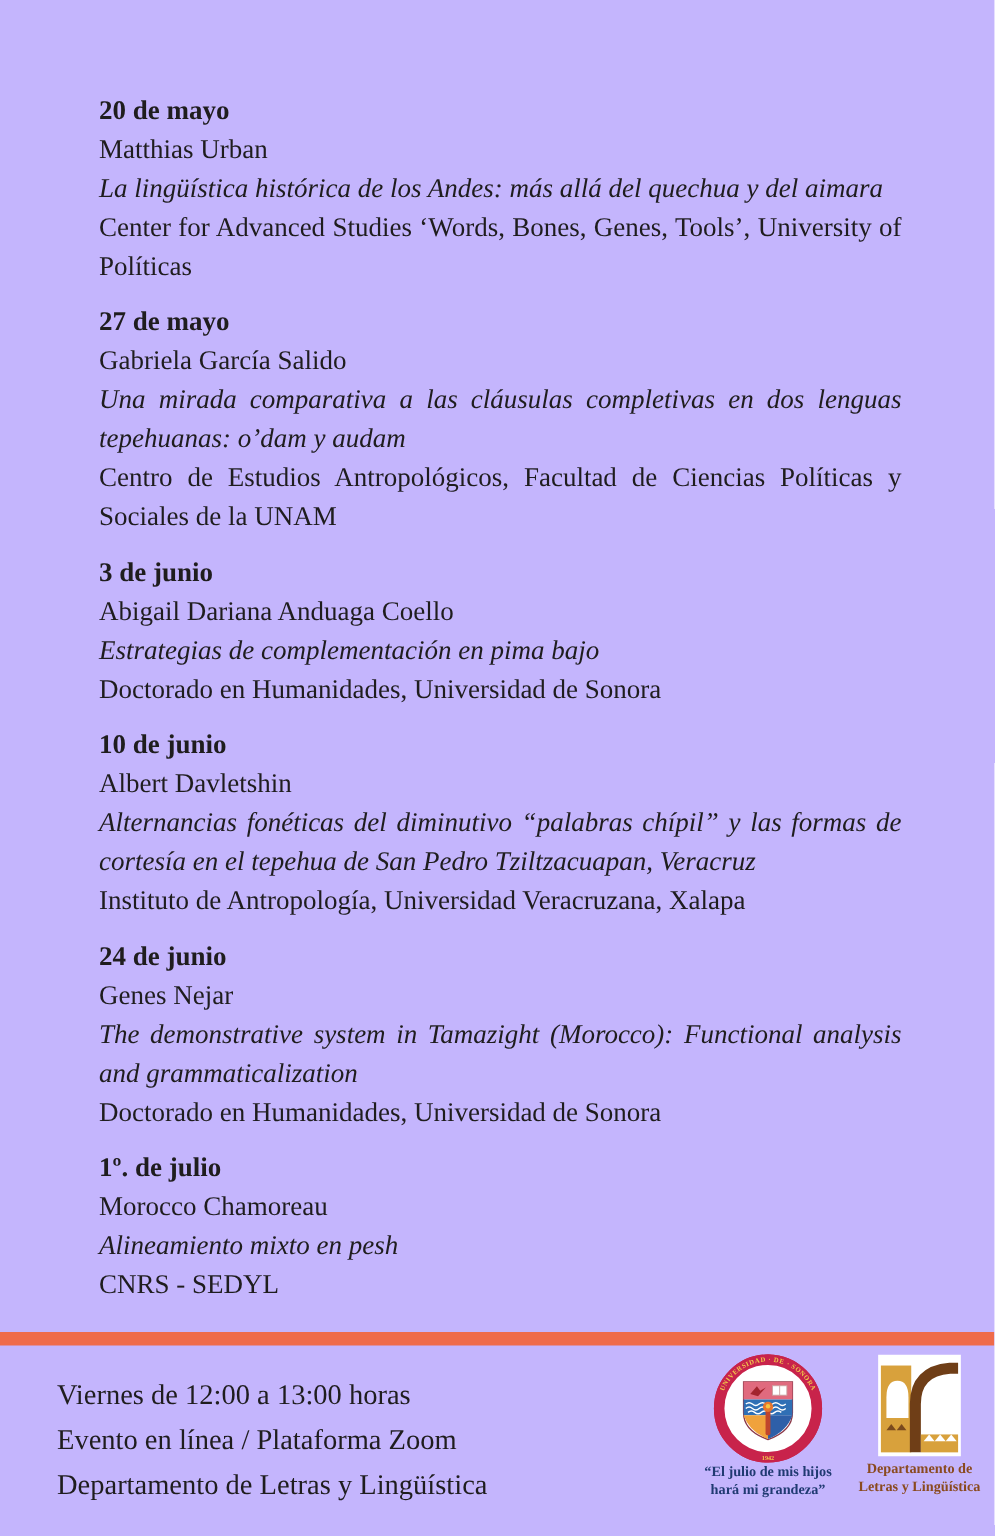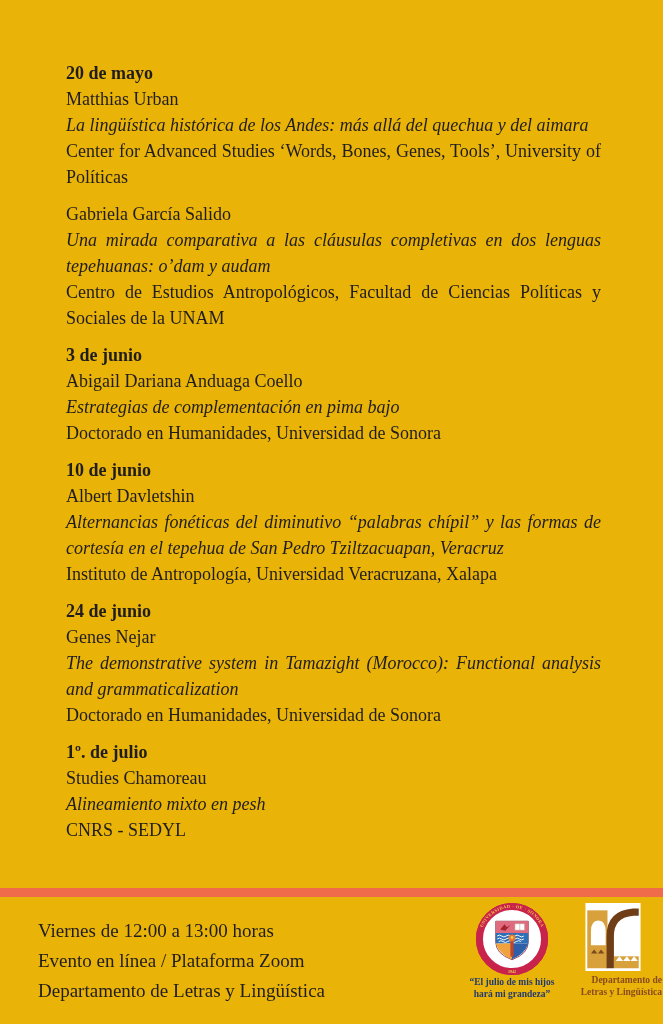--- a/index.html
+++ b/index.html
@@ -1,20 +1,20 @@
 <!DOCTYPE html>
 <html lang="es"><head>
 <meta charset="utf-8">
 <style>
   html, body { margin: 0; padding: 0; background: #ffffff; }
   .page {
     position: relative;
     width: 663px;
     height: 1024px;
-    background: #eab308;
+    background: #c4b5fd;
     overflow: hidden;
     font-family: "Liberation Serif", "DejaVu Serif", serif;
     color: #1f1d1e;
   }
   .schedule {
     position: absolute;
     top: 60px;
     left: 66px;
     width: 535px;
   }
@@ -61,21 +61,21 @@
     line-height: 11.5px;
     font-weight: bold;
     color: #203A72;
   }
 
   .dept-block {
     position: absolute;
     top: 903px;
     left: 564px;
     width: 98px;
-    text-align: right;
+    text-align: center;
   }
   .dept-block svg { display: block; margin: 0 auto; }
   .dept-caption {
     margin-top: 3px;
     font-size: 9.5px;
     line-height: 12px;
     font-weight: bold;
     color: #8A4A1F;
   }
 </style>
@@ -87,20 +87,21 @@
   <main class="schedule">
 
     <section class="entry">
       <h2 class="date">20 de mayo</h2>
       <p class="speaker">Matthias Urban</p>
       <p class="talk-title">La lingüística histórica de los Andes: más allá del quechua y del aimara</p>
       <p class="affiliation">Center for Advanced Studies ‘Words, Bones, Genes, Tools’, University of Políticas</p>
     </section>
 
     <section class="entry">
+      <h2 class="date">27 de mayo</h2>
       <p class="speaker">Gabriela García Salido</p>
       <p class="talk-title">Una mirada comparativa a las cláusulas completivas en dos lenguas tepehuanas: o’dam y audam</p>
       <p class="affiliation">Centro de Estudios Antropológicos, Facultad de Ciencias Políticas y Sociales de la UNAM</p>
     </section>
 
     <section class="entry">
       <h2 class="date">3 de junio</h2>
       <p class="speaker">Abigail Dariana Anduaga Coello</p>
       <p class="talk-title">Estrategias de complementación en pima bajo</p>
       <p class="affiliation">Doctorado en Humanidades, Universidad de Sonora</p>
@@ -115,21 +116,21 @@
 
     <section class="entry">
       <h2 class="date">24 de junio</h2>
       <p class="speaker">Genes Nejar</p>
       <p class="talk-title">The demonstrative system in Tamazight (Morocco): Functional analysis and grammaticalization</p>
       <p class="affiliation">Doctorado en Humanidades, Universidad de Sonora</p>
     </section>
 
     <section class="entry">
       <h2 class="date">1º. de julio</h2>
-      <p class="speaker">Studies Chamoreau</p>
+      <p class="speaker">Morocco Chamoreau</p>
       <p class="talk-title">Alineamiento mixto en pesh</p>
       <p class="affiliation">CNRS - SEDYL</p>
     </section>
 
   </main>
 
   <div class="accent-rule"></div>
 
   <footer>
 

